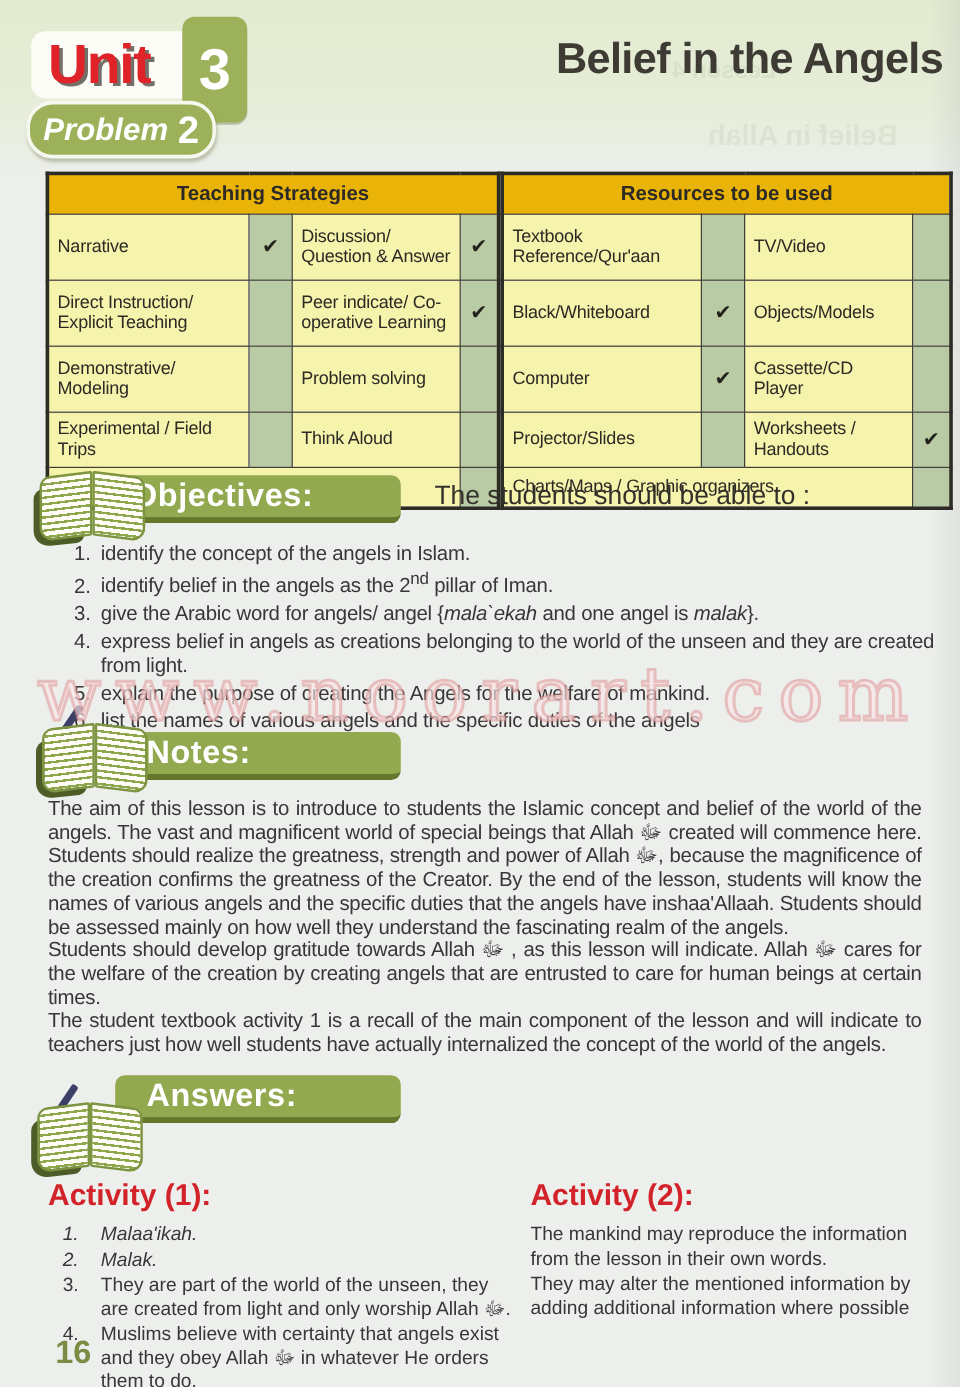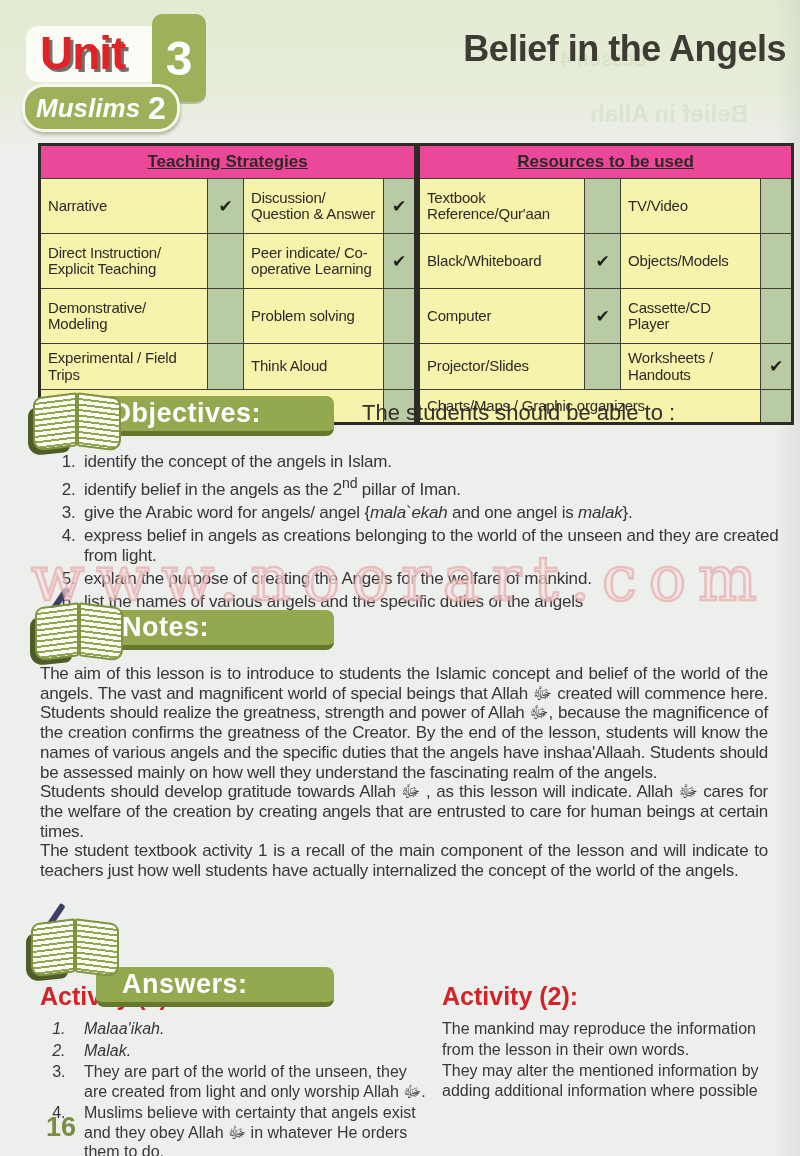--- a/index.html
+++ b/index.html
@@ -32,21 +32,21 @@
   .page-title{position:absolute;left:400px;top:28px;width:386px;text-align:right;
     font-size:36px;font-weight:bold;color:#3e3a34;letter-spacing:-.5px;}
 
   
   .tables{position:absolute;left:38px;top:143px;width:750px;display:flex;z-index:2;}
   table{border-collapse:collapse;table-layout:fixed;}
   table.strat{width:376px;}
   table.res{width:374px;}
   table{border:3px solid #2c2c25;}
   td,th{border:1.5px solid #3e3e35;overflow:hidden;}
-  th.thead{height:30px;background:#ec4899;font-size:17px;font-weight:bold;color:#2c2a25;text-align:center;text-decoration:underline;}
+  th.thead{height:30px;background:#eab308;font-size:17px;font-weight:bold;color:#2c2a25;text-align:center;}
   td.lbl{background:#f6f3ac;font-size:15px;line-height:1.1;color:#2c2a25;padding:2px 4px 2px 7px;vertical-align:middle;letter-spacing:-.2px;}
   td.chk{background:#b9cba4;text-align:center;vertical-align:middle;
     font-size:17px;font-weight:bold;font-style:italic;color:#23221c;}
   tr.r1,tr.r2,tr.r3{height:55px;} tr.r4{height:46px;} tr.r5{height:34px;}
 
   
   .secbar{position:absolute;left:96px;width:238px;height:35px;background:#93a94f;border-radius:8px;
     border-bottom:5px solid #64772d;color:#fff;font-size:27px;font-weight:bold;letter-spacing:.5px;
     display:flex;align-items:center;z-index:3;}
   .secbar span{padding-left:26px;}
@@ -99,21 +99,21 @@
 
   <div class="top-wash"></div>
   <div class="side-shade"></div>
   <div class="bleed b1">Lesson 4</div>
   <div class="bleed b2">Belief in Allah</div>
 
   <div class="unit-plate"></div>
   <div class="unit-word">Unit</div>
   <div class="unit-num">3</div>
   <div class="lesson-pill">
-    <span class="lw">Muslims</span>
+    <span class="lw">Problem</span>
     <span class="ln">2</span>
   </div>
   <div class="page-title">Belief in the Angels</div>
 
   <div class="tables">
     <table class="strat">
       <colgroup>
           <col style="width:168px">
           <col style="width:36px">
           <col style="width:140px">
@@ -232,21 +232,21 @@
     <p>Students should develop gratitude towards Allah ﷻ , as this lesson will indicate. Allah ﷻ cares for the welfare of the creation by creating angels that are entrusted to care for human beings at certain times.</p>
     <p>The student textbook activity 1 is a recall of the main component of the lesson and will indicate to teachers just how well students have actually internalized the concept of the world of the angels.</p>
   </div>
 
   <div class="book" style="left:26px;top:916px;">
     <div class="pencil"></div>
     <div class="book-shadow"></div>
     <div class="bpage left"></div>
     <div class="bpage right"></div>
   </div>
-  <div class="secbar" style="top:967px;">
+  <div class="secbar" style="top:896px;">
     <span>Answers:</span>
   </div>
 
   <div class="act1">
     <div class="activity-head">Activity (1):</div>
     <ol>
       <li class="it">Malaa'ikah.</li>
       <li class="it">Malak.</li>
       <li>They are part of the world of the unseen, they are created from light and only worship Allah ﷻ.</li>
       <li>Muslims believe with certainty that angels exist and they obey Allah ﷻ in whatever He orders them to do.</li>

